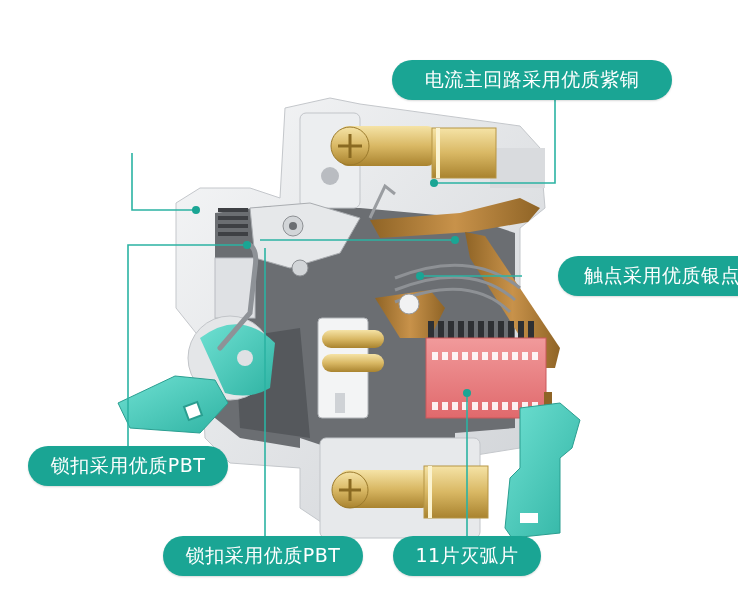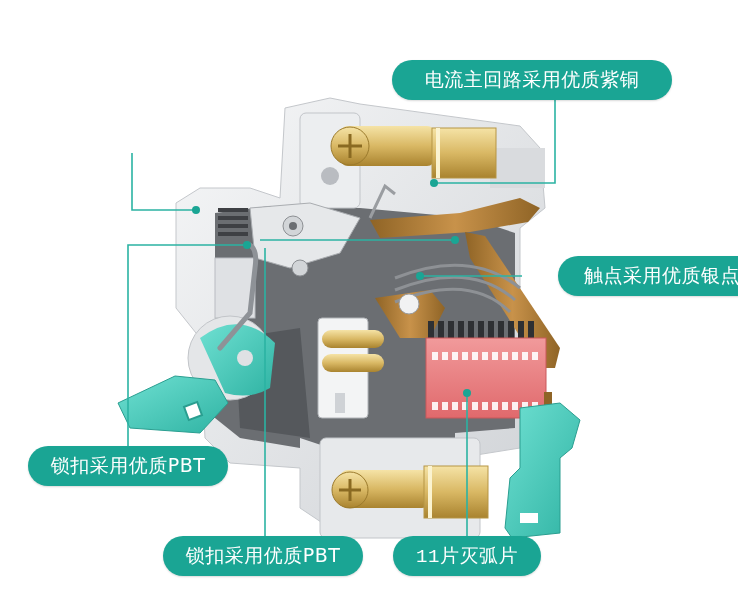--- a/index.html
+++ b/index.html
@@ -187,17 +187,17 @@
   </div>
   <div class="pill" style="left:522px;top:248px;width:208px;margin-left:36px;">
     <span>触点采用优质银点</span>
   </div>
   <div class="pill" style="left:28px;top:438px;width:200px;">
     <span>锁扣采用优质PBT</span>
   </div>
   <div class="pill" style="left:163px;top:528px;width:200px;">
     <span>锁扣采用优质PBT</span>
   </div>
-  <div class="pill" style="left:393px;top:528px;width:148px;font-family:Liberation Mono, monospace;">
+  <div class="pill" style="left:393px;top:528px;width:148px;">
     <span>11片灭弧片</span>
   </div>
 
 </div>
 
 </body></html>

